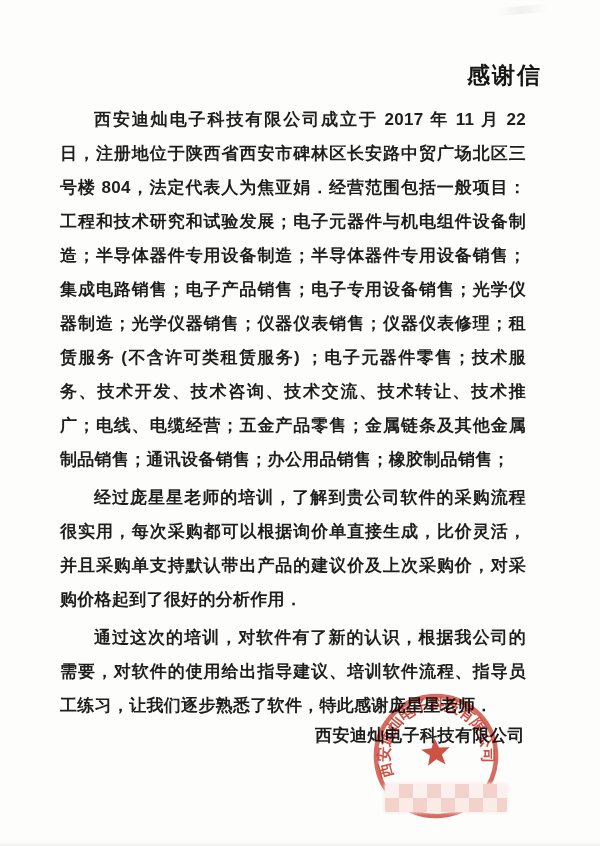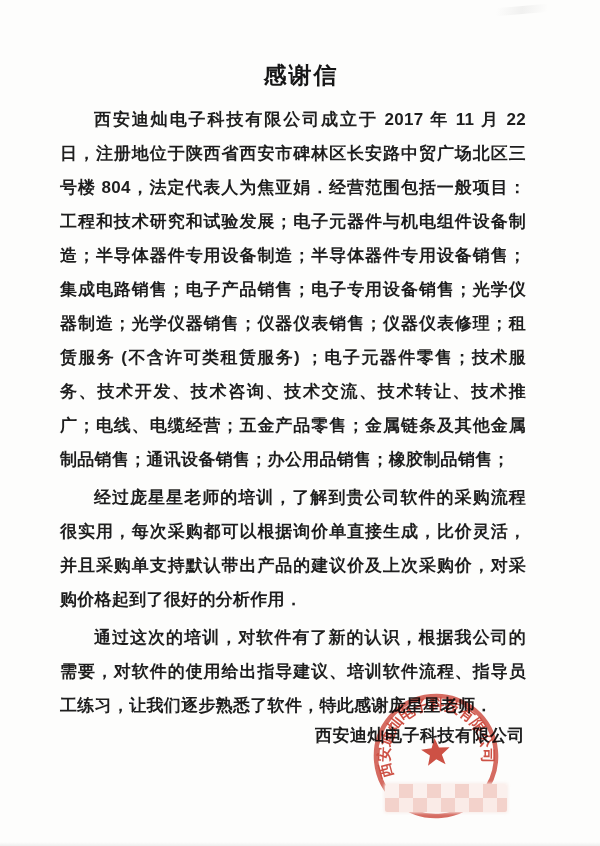--- a/index.html
+++ b/index.html
@@ -10,21 +10,21 @@
     overflow:hidden;
     font-family:"Liberation Sans","DejaVu Sans",sans-serif;
     color:#1e1e1e;
   }
   .content{
     position:absolute;
     left:60px;top:60px;width:482px;
   }
   .title{
     margin:0 0 12px 0;
-    text-align:center;
+    text-align:right;
     font-size:23px;
     font-weight:700;
     letter-spacing:2px;
     color:#161616;
   }
   .para{
     margin:0 16px 4px 0;
     font-size:17px;
     line-height:34px;
     font-weight:600;

